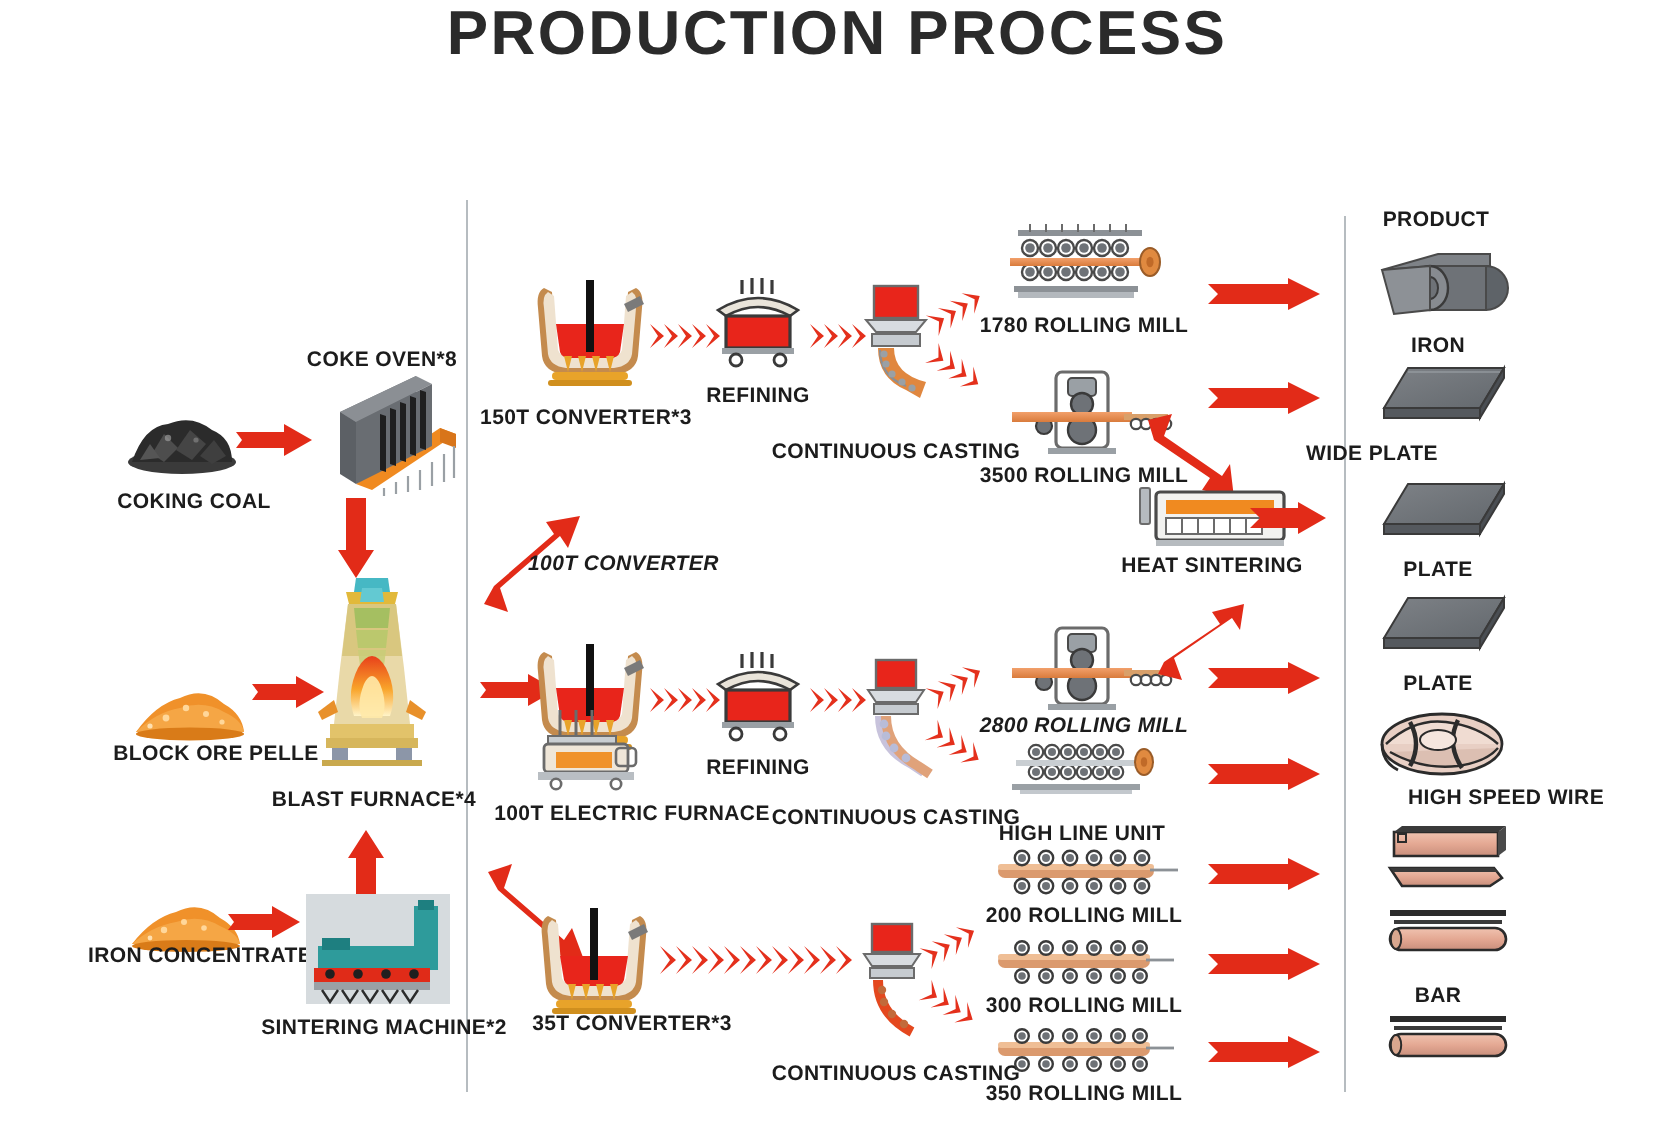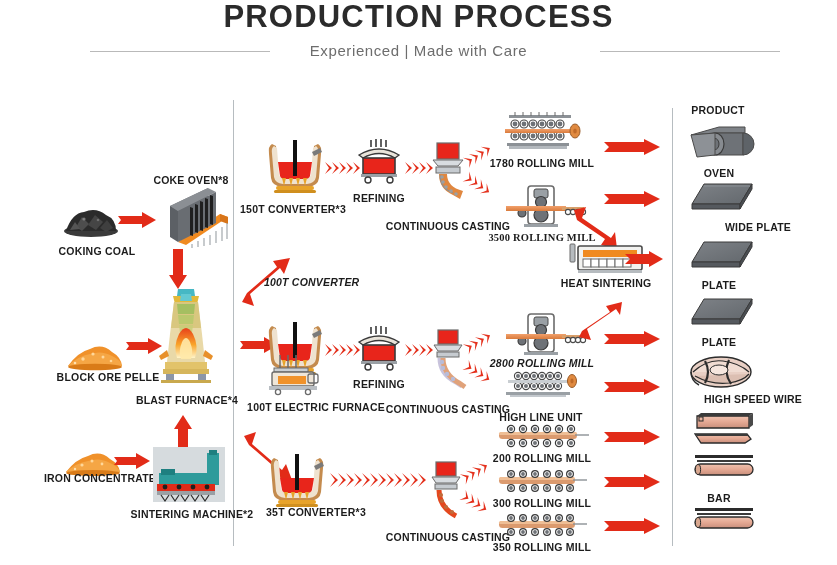--- a/index.html
+++ b/index.html
@@ -40,25 +40,20 @@
   
   .ico{position:absolute;}
   .ico svg{display:block;overflow:visible;}
 </style>
 </head>
 <body>
 
 <div id="stage">
 
   <div class="title">PRODUCTION PROCESS</div>
-  <div class="subwrap">
-    <div class="subrule l"></div>
-    <div class="subtitle">Experienced  |  Made with Care</div>
-    <div class="subrule r"></div>
-  </div>
 
   <div class="vdiv" style="left:233px;top:100px;height:446px;"></div>
   <div class="vdiv" style="left:672px;top:108px;height:438px;"></div>
 
   <svg width="0" height="0" style="position:absolute" aria-hidden="true">
     <defs>
       <linearGradient id="gFlame" x1="0" y1="1" x2="0" y2="0">
         <stop offset="0" stop-color="#FFF4C8"></stop>
           <stop offset=".45" stop-color="#F9A42A"></stop>
           <stop offset="1" stop-color="#E8401A"></stop>
@@ -616,21 +611,21 @@
       <rect x="56" y="23" width="22" height="3" fill="#D9A06A"></rect>
       <g fill="none" stroke="#4a4a4a" stroke-width="1.1">
         <circle cx="62" cy="28" r="2.6"></circle>
           <circle cx="67" cy="28" r="2.6"></circle>
         <circle cx="72" cy="28" r="2.6"></circle>
           <circle cx="77" cy="28" r="2.6"></circle>
       </g>
       <rect x="18" y="40" width="34" height="3" fill="#9aa0a5"></rect>
     </svg>
   </div>
-  <div class="lbl c" style="left:542px;top:232px;font-family:Liberation Serif, serif;">3500 ROLLING MILL</div>
+  <div class="lbl c" style="left:542px;top:232px;">3500 ROLLING MILL</div>
 
   <div class="arw" style="left:604px;top:190px;">
     <svg width="58" height="18" viewBox="0 0 58 18">
       <path d="M0 4 L5 9 L0 14 L40 14 L40 17 L56 9 L40 1 L40 4 Z" fill="#E22B18"></path>
     </svg>
   </div>
 
   <div class="arw" style="left:573px;top:207px;">
     <svg width="44" height="42" viewBox="0 0 44 42">
       <path d="M1 3 L13 0 L9 11 L38 31 L42 25 L44 42 L28 38 L32 32 L4 13 Z" fill="#E22B18"></path>
@@ -871,31 +866,31 @@
   <div class="ico" style="left:689px;top:125px;">
     <svg width="66" height="38" viewBox="0 0 66 38">
       <path d="M2 10 L30 2 L56 2 L56 8 L26 8 Z" fill="#7E8287" stroke="#4a4a4a" stroke-width="1"></path>
       <rect x="26" y="8" width="28" height="22" fill="#6E7277" stroke="#4a4a4a" stroke-width="1"></rect>
       <path d="M54 8 A11 11 0 0 1 54 30 Z" fill="#5E6368" stroke="#4a4a4a" stroke-width="1"></path>
       <ellipse cx="26" cy="19" rx="9" ry="11" fill="#878B90" stroke="#3a3a3a" stroke-width="1.2"></ellipse>
       <ellipse cx="26" cy="19" rx="4" ry="5.5" fill="#6E7277" stroke="#3a3a3a" stroke-width="1"></ellipse>
       <path d="M2 10 L26 8 L26 30 L8 32 Z" fill="#8D9196" stroke="#4a4a4a" stroke-width="1"></path>
     </svg>
   </div>
-  <div class="lbl c" style="left:719px;top:167px;">OVEN</div>
+  <div class="lbl c" style="left:719px;top:167px;">IRON</div>
 
   <div class="ico" style="left:690px;top:182px;">
     <svg width="64" height="32" viewBox="0 0 64 32">
       <polygon points="14,2 62,2 50,22 2,22" fill="url(#gPlateTop)" stroke="#3a3a3a" stroke-width="1"></polygon>
       <polygon points="2,22 50,22 50,27 2,27" fill="#55595E" stroke="#3a3a3a" stroke-width="1"></polygon>
       <polygon points="50,22 62,2 62,7 50,27" fill="#4A4E53" stroke="#3a3a3a" stroke-width="1"></polygon>
       <line x1="14" y1="4" x2="60" y2="4" stroke="#9aa0a5" stroke-width="1" opacity=".6"></line>
     </svg>
   </div>
-  <div class="lbl c" style="left:758px;top:221px;">WIDE PLATE</div>
+  <div class="lbl c" style="left:686px;top:221px;">WIDE PLATE</div>
 
   <div class="ico" style="left:690px;top:240px;">
     <svg width="64" height="32" viewBox="0 0 64 32">
       <polygon points="14,2 62,2 50,22 2,22" fill="url(#gPlateTop)" stroke="#3a3a3a" stroke-width="1"></polygon>
       <polygon points="2,22 50,22 50,27 2,27" fill="#55595E" stroke="#3a3a3a" stroke-width="1"></polygon>
       <polygon points="50,22 62,2 62,7 50,27" fill="#4A4E53" stroke="#3a3a3a" stroke-width="1"></polygon>
     </svg>
   </div>
   <div class="lbl c" style="left:719px;top:279px;">PLATE</div>
 

